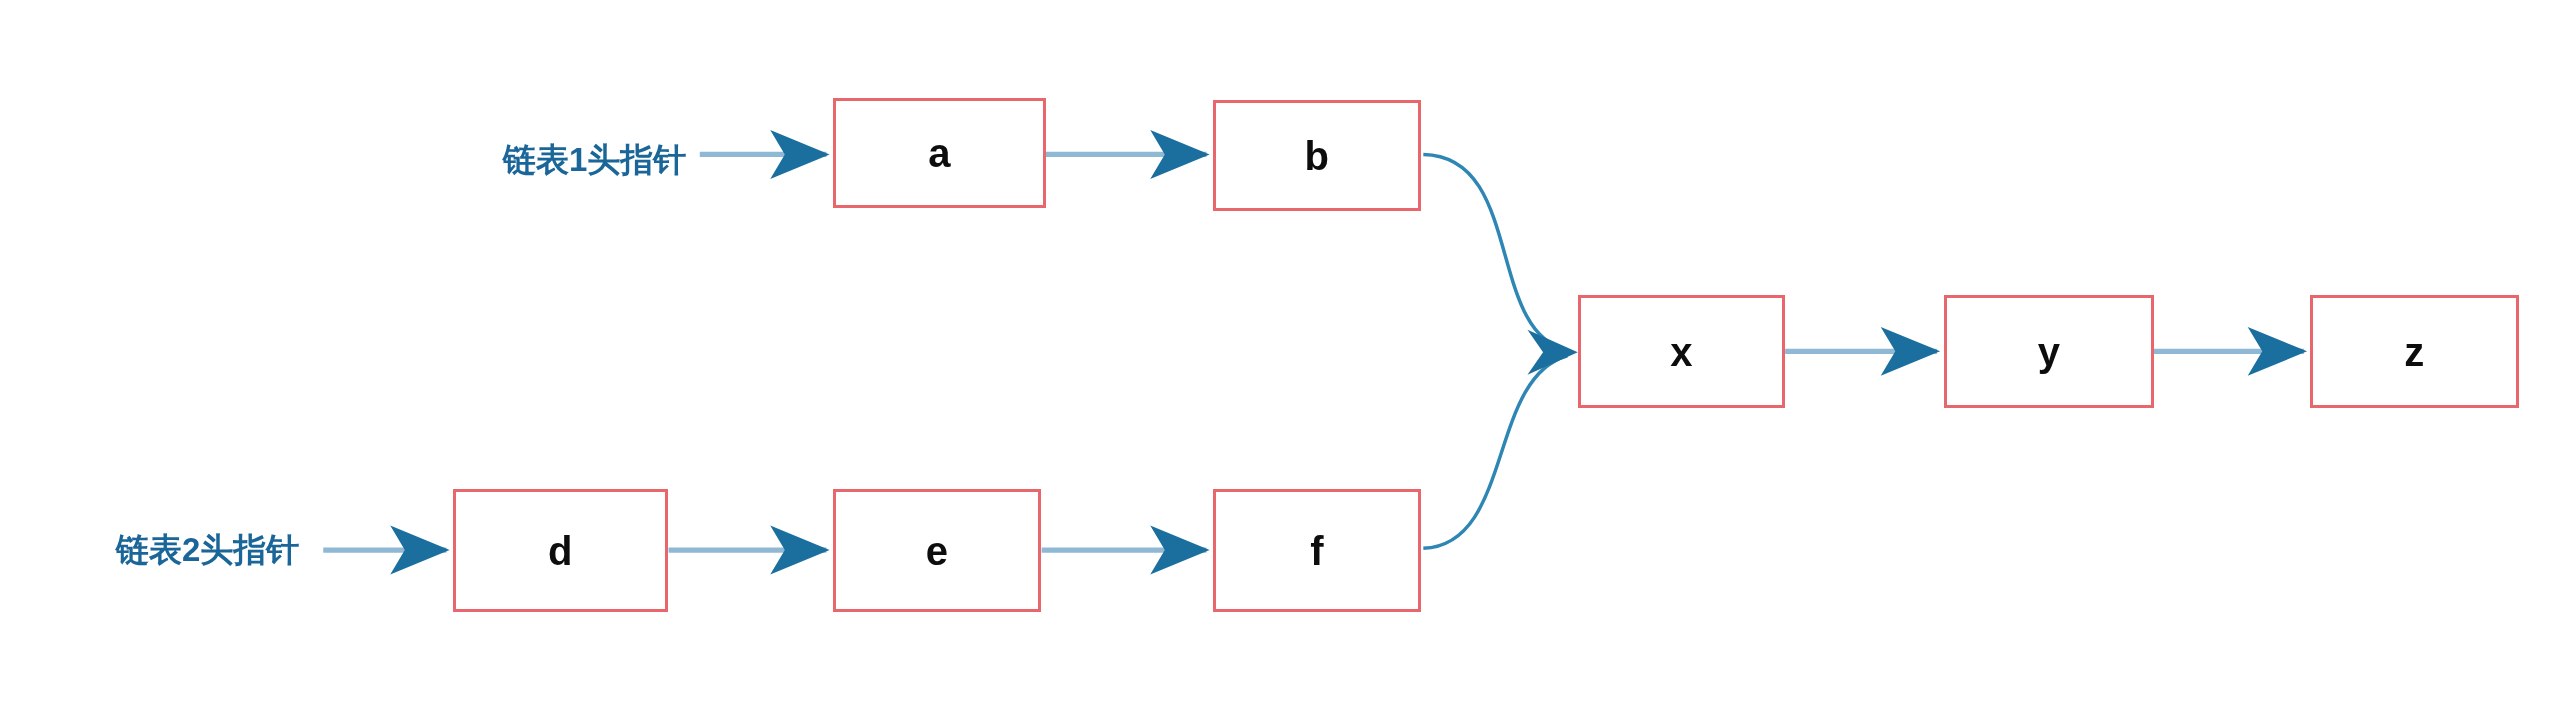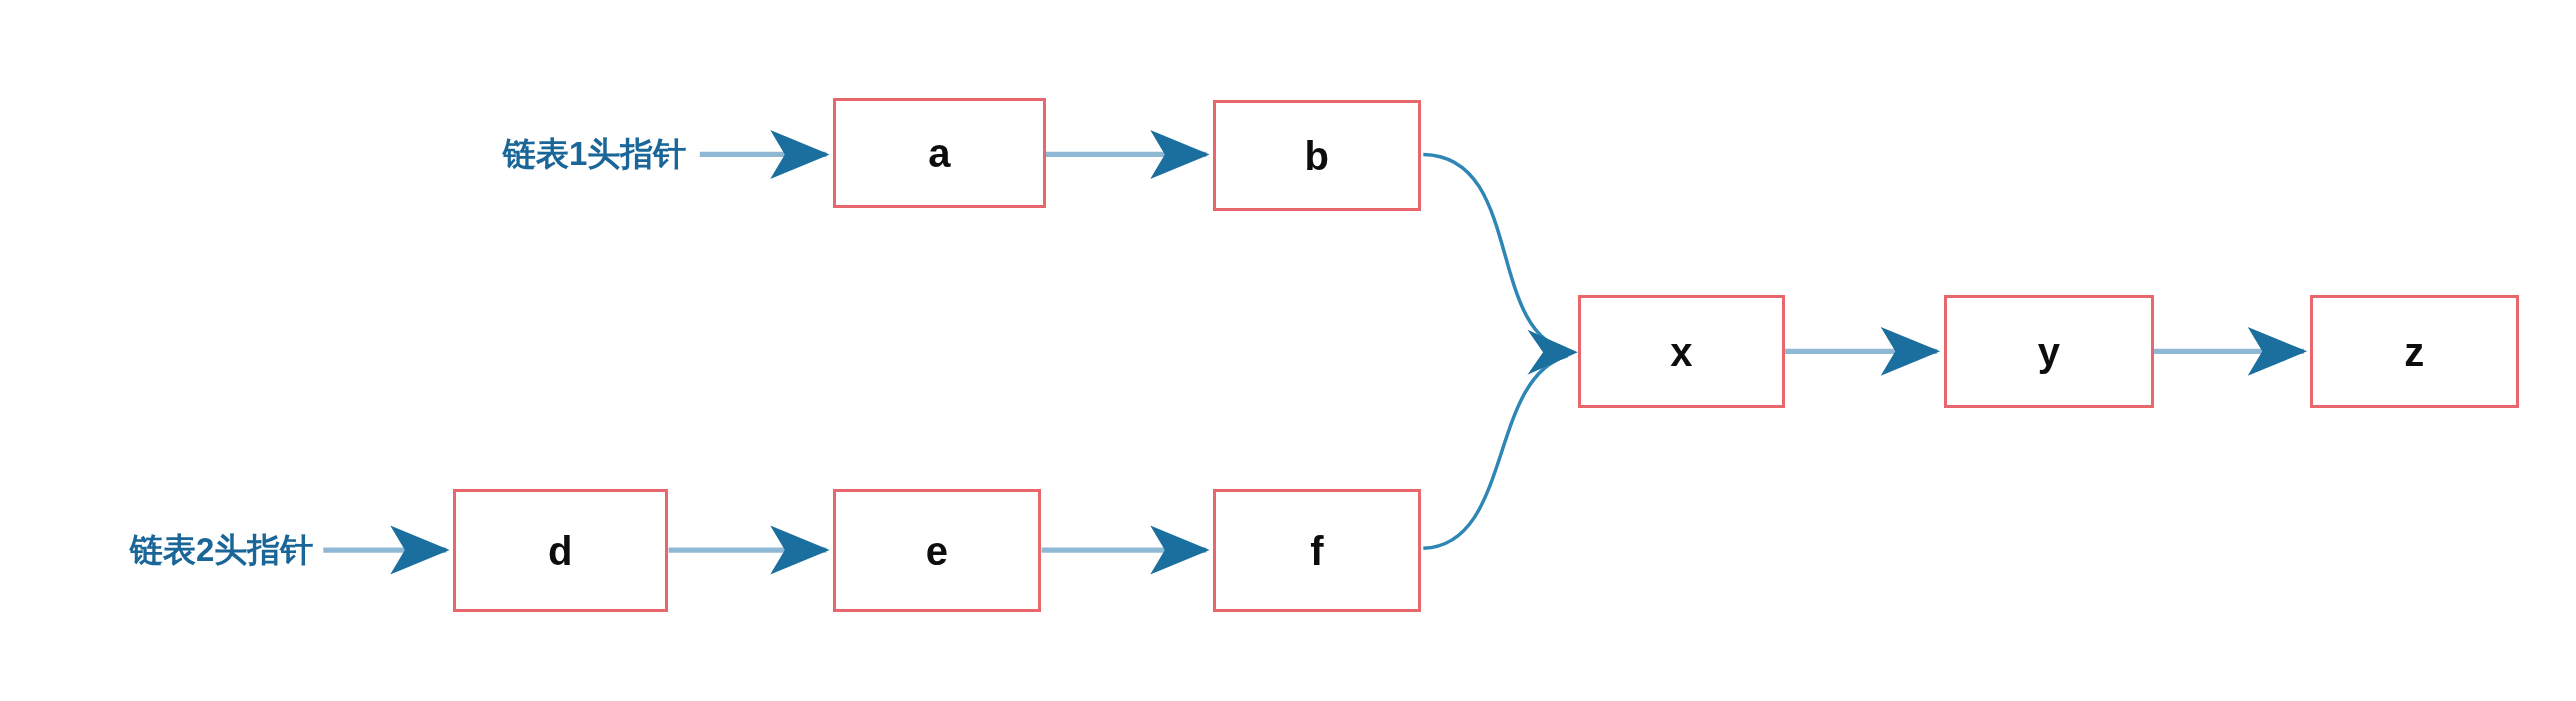--- a/index.html
+++ b/index.html
@@ -99,23 +99,23 @@
 
     <g>
       <line x1="2057" y1="405" x2="2232" y2="405" stroke="#8fb8d4" stroke-width="6" marker-end="url(#arrow)"></line>
     </g>
 
     <g>
       <line x1="2482" y1="405" x2="2655" y2="405" stroke="#8fb8d4" stroke-width="6" marker-end="url(#arrow)"></line>
     </g>
   </svg>
 
-  <div class="pointer-label" style="left:503px; top:137px;">链表1头指针</div>
+  <div class="pointer-label" style="left:503px; top:143px;">链表1头指针</div>
 
-  <div class="pointer-label" style="left:130px; top:533px;">链表2头指针</div>
+  <div class="pointer-label" style="left:116px; top:533px;">链表2头指针</div>
 
   <div class="node" style="left:833px; top:98px; width:213px; height:110px;">
     <span class="node-label">a</span>
   </div>
 
   <div class="node" style="left:1213px; top:100px; width:208px; height:111px;">
     <span class="node-label">b</span>
   </div>
 
   <div class="node" style="left:453px; top:489px; width:215px; height:123px;">

